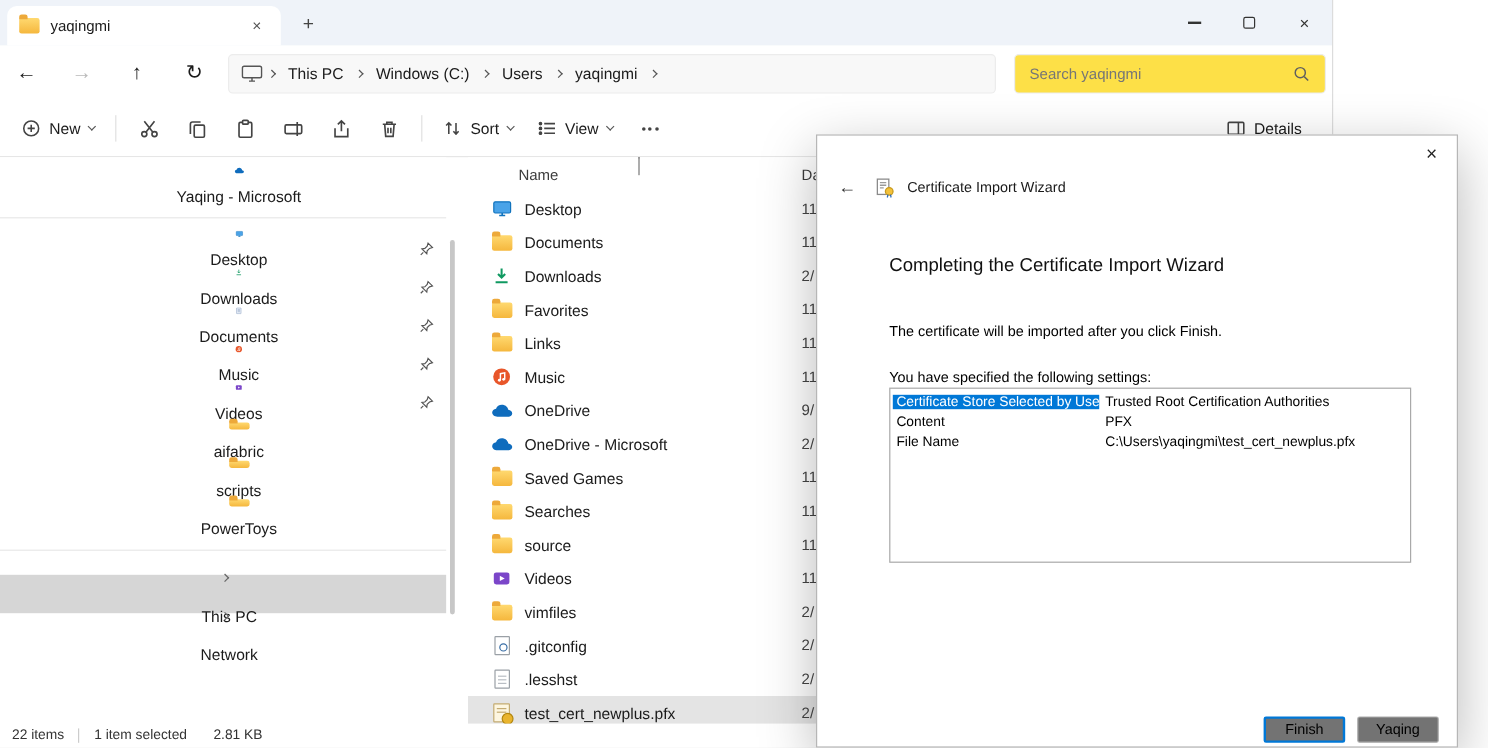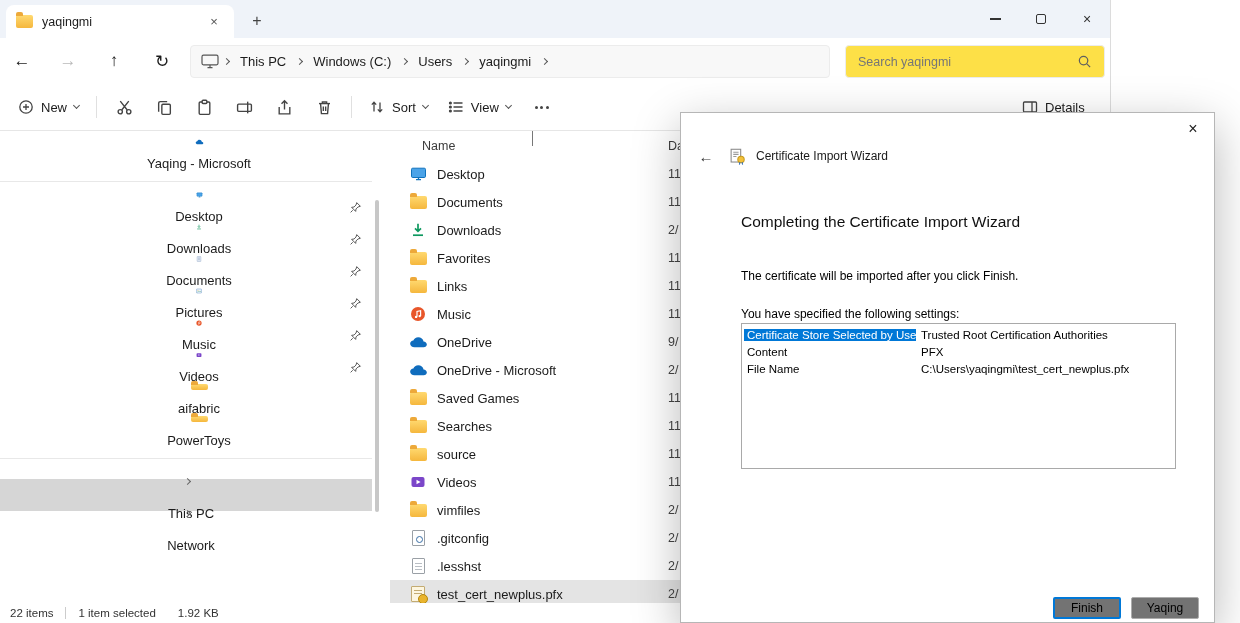--- a/index.html
+++ b/index.html
@@ -63,21 +63,21 @@
   .sb-chev { width:5px; height:5px; border-right:1.3px solid #666; border-bottom:1.3px solid #666;
              transform:rotate(-45deg); margin-right:7px; flex:0 0 auto; }
   .sb-div { height:1px; background:#e8e8e8; margin:10px 0; }
   .sb-gap { height:10px; }
   .scroll-thumb { position:absolute; left:375px; top:200px; width:4px; height:312px;
                   background:#c7c7c7; border-radius:2px; }
 
   .filearea { position:absolute; left:390px; top:131px; right:0; bottom:20px; background:#fff; }
   .fl-header { height:29px; position:relative; font-size:12.5px; color:#3c3c3c;
                display:flex; align-items:center; }
-  .fl-header .hname { margin-left:32px; }
+  .fl-header .hname { margin-left:42px; }
   .fl-header .hsort { position:absolute; left:142px; top:1px; }
   .fl-header .hdate { position:absolute; left:278px; }
   .frow { height:28px; display:flex; align-items:center; padding-left:18px; font-size:13px; position:relative; }
   .frow.selected { background:#e4e4e4; }
   .ficon { width:20px; display:flex; justify-content:center; margin-right:9px; flex:0 0 auto; }
   .fdate { position:absolute; left:278px; font-size:12.5px; color:#444; }
 
   .statusbar { position:absolute; left:0; bottom:0; right:0; height:20px; background:#fff;
                display:flex; align-items:center; font-size:11.5px; color:#333; padding-left:10px; }
   .st-sep { width:1px; height:12px; background:#ccc; margin:0 12px; }
@@ -306,34 +306,20 @@
       <span>Documents</span>
       <span class="pin">
           <svg width="13" height="13" viewBox="0 0 16 16" fill="none" stroke="#555" stroke-width="1.2">
             <path d="M9.5 2 L14 6.5 L11 7.4 L8.6 9.8 L8.2 12.8 L3.2 7.8 L6.2 7.4 L8.6 5 Z"></path>
             <path d="M4.6 11.4 L2 14"></path>
           </svg>
         </span>
     </div>
     <div class="sb-item">
       <svg width="16" height="16" viewBox="0 0 16 16">
-          <rect x="1.5" y="2.5" width="13" height="11" rx="1" fill="#eaf3ff" stroke="#4a7dbd"></rect>
-          <circle cx="5.3" cy="6" r="1.2" fill="#f0b429"></circle>
-          <path d="M3 12 L7 8 L9.5 10.5 L11.5 8.5 L14 11" stroke="#3f9c5a" fill="none"></path>
-        </svg>
-      <span>Pictures</span>
-      <span class="pin">
-          <svg width="13" height="13" viewBox="0 0 16 16" fill="none" stroke="#555" stroke-width="1.2">
-            <path d="M9.5 2 L14 6.5 L11 7.4 L8.6 9.8 L8.2 12.8 L3.2 7.8 L6.2 7.4 L8.6 5 Z"></path>
-            <path d="M4.6 11.4 L2 14"></path>
-          </svg>
-        </span>
-    </div>
-    <div class="sb-item">
-      <svg width="16" height="16" viewBox="0 0 16 16">
           <circle cx="8" cy="8" r="7" fill="#e8562a"></circle>
           <path d="M7 10.8 V5.4 L10.6 4.7 V10" stroke="#fff" stroke-width="1.2" fill="none"></path>
           <circle cx="6.1" cy="10.9" r="1.2" fill="#fff"></circle>
           <circle cx="9.7" cy="10.1" r="1.2" fill="#fff"></circle>
         </svg>
       <span>Music</span>
       <span class="pin">
           <svg width="13" height="13" viewBox="0 0 16 16" fill="none" stroke="#555" stroke-width="1.2">
             <path d="M9.5 2 L14 6.5 L11 7.4 L8.6 9.8 L8.2 12.8 L3.2 7.8 L6.2 7.4 L8.6 5 Z"></path>
             <path d="M4.6 11.4 L2 14"></path>
@@ -352,20 +338,24 @@
             <path d="M4.6 11.4 L2 14"></path>
           </svg>
         </span>
     </div>
     <div class="sb-item">
       <span class="ic-folder"></span>
       <span>aifabric</span>
     </div>
     <div class="sb-item">
       <span class="ic-folder"></span>
+      <span>scripts</span>
+    </div>
+    <div class="sb-item">
+      <span class="ic-folder"></span>
       <span>PowerToys</span>
     </div>
 
     <div class="sb-div"></div>
     <div class="sb-gap"></div>
 
     <div class="sb-item sb-tree selected">
       <i class="sb-chev"></i>
       <svg width="17" height="15" viewBox="0 0 18 15">
           <rect x="1" y="1.2" width="16" height="9.6" rx="1.5" fill="#e9f2fb" stroke="#4d6f94" stroke-width="1.2"></rect>
@@ -522,21 +512,21 @@
       <span>test_cert_newplus.pfx</span>
       <span class="fdate">2/</span>
     </div>
   </div>
 
   <div class="statusbar">
     <span>22 items</span>
     <span class="st-sep"></span>
     <span>1 item selected</span>
     <span class="st-gap"></span>
-    <span>1.92 KB</span>
+    <span>2.81 KB</span>
   </div>
 </div>
 
 <div class="dialog">
   <div class="dlg-close">×</div>
 
   <div class="dlg-header">
     <span class="dlg-back">←</span>
     <svg width="17" height="17" viewBox="0 0 16 16">
         <rect x="2" y="1.2" width="9" height="12" fill="#fff" stroke="#8a8a8a"></rect>

